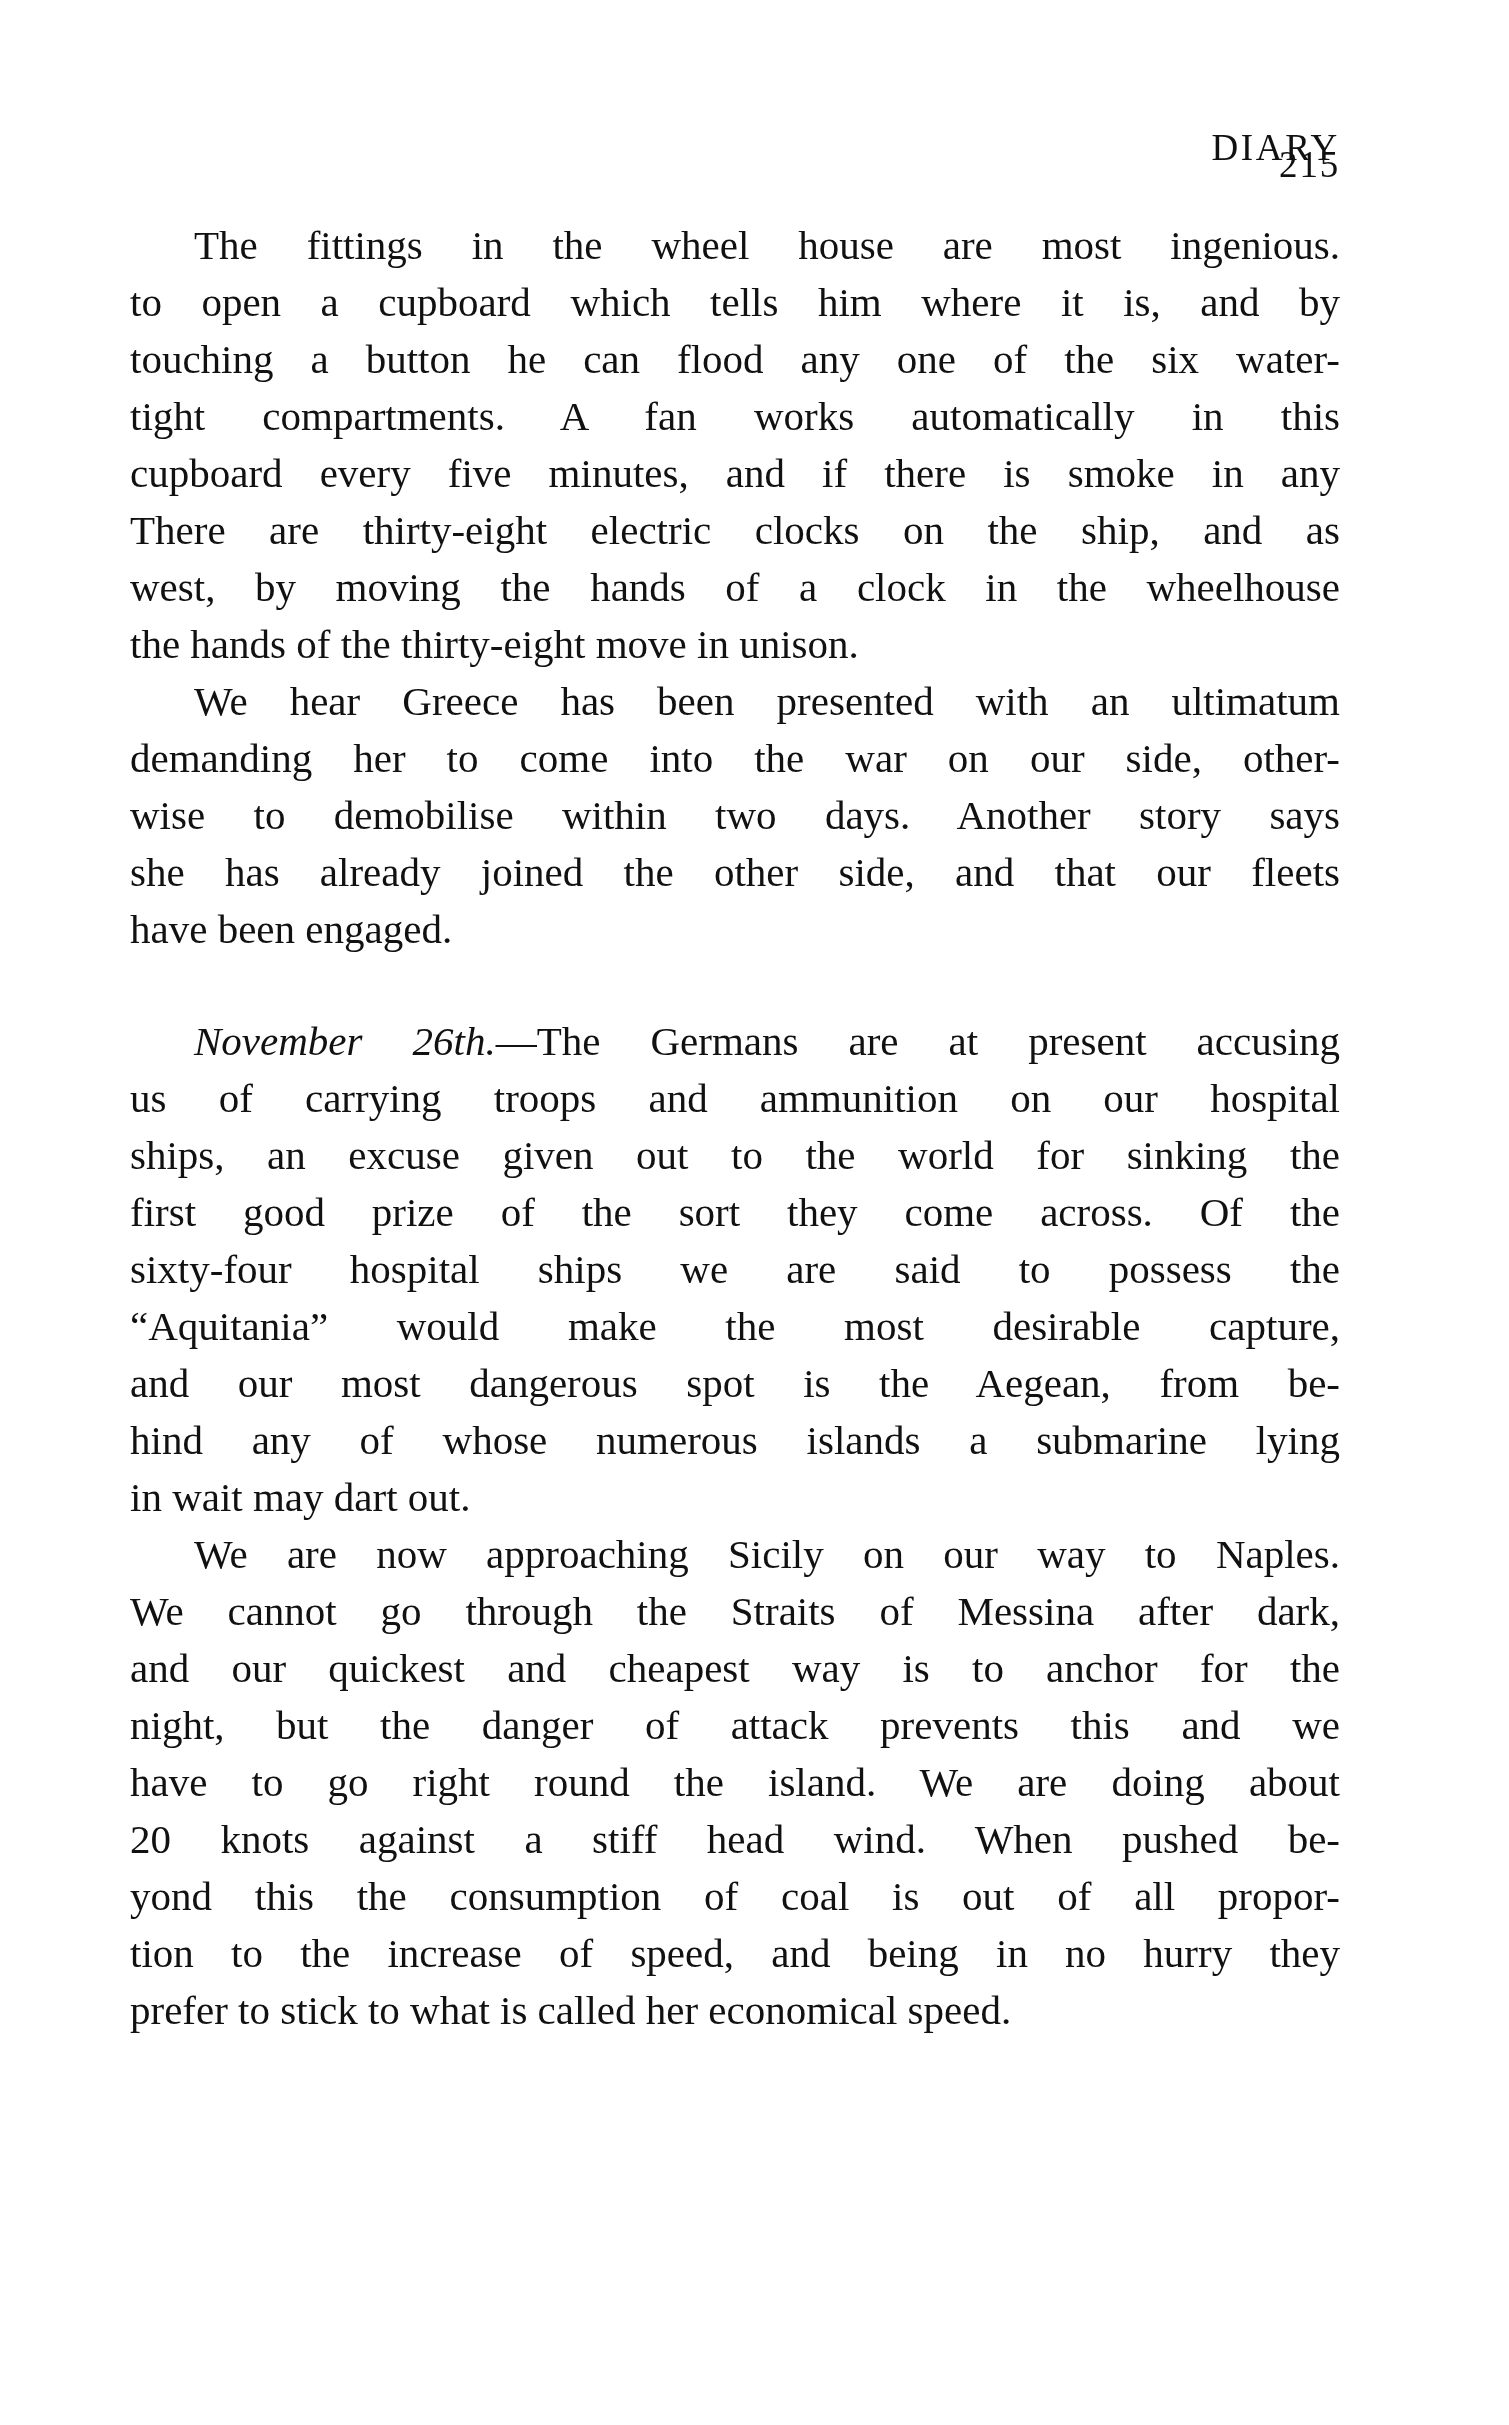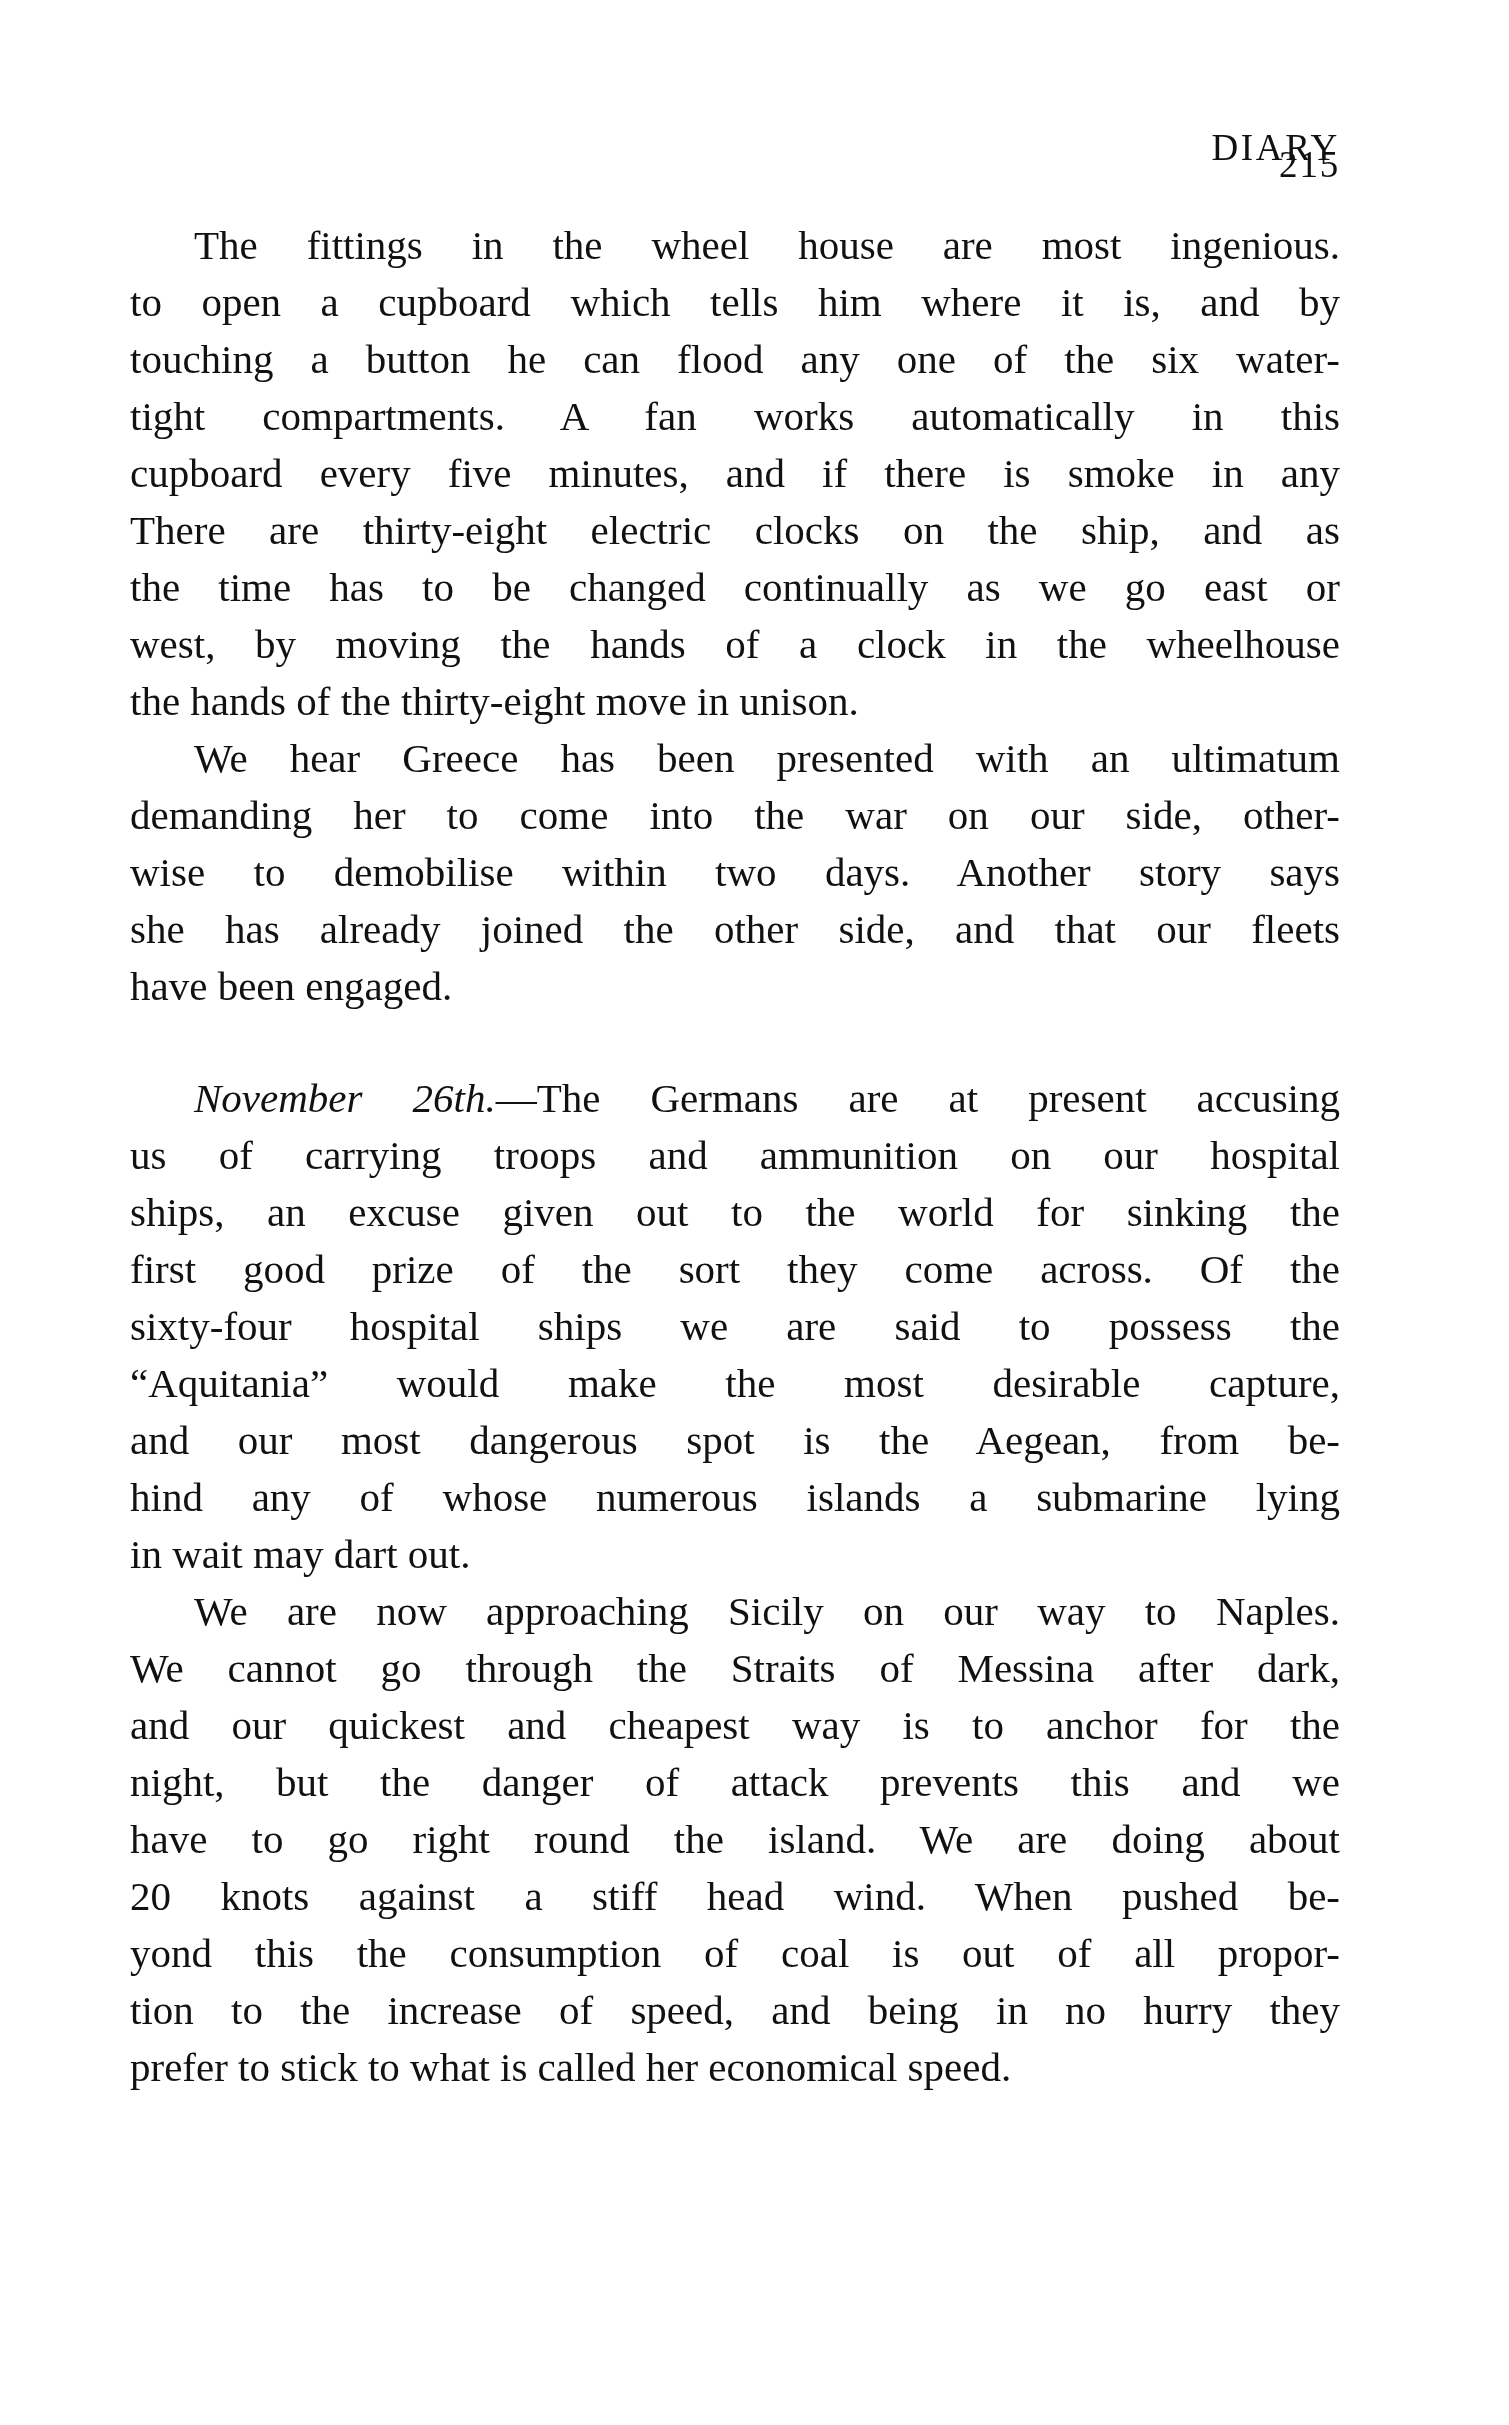--- a/index.html
+++ b/index.html
@@ -26,21 +26,20 @@
 </div>
 
 <div class="body" id="body">
     <div>
       <div class="line indent">The fittings in the wheel house are most ingenious.</div>
       <div class="line">to open a cupboard which tells him where it is, and by</div>
       <div class="line">touching a button he can flood any one of the six water-</div>
       <div class="line">tight compartments. A fan works automatically in this</div>
       <div class="line">cupboard every five minutes, and if there is smoke in any</div>
       <div class="line">There are thirty-eight electric clocks on the ship, and as</div>
-      <div class="line">the time has to be changed continually as we go east or</div>
       <div class="line">west, by moving the hands of a clock in the wheelhouse</div>
       <div class="line last">the hands of the thirty-eight move in unison.</div>
     </div>
     <div>
       <div class="line indent">We hear Greece has been presented with an ultimatum</div>
       <div class="line">demanding her to come into the war on our side, other-</div>
       <div class="line">wise to demobilise within two days. Another story says</div>
       <div class="line">she has already joined the other side, and that our fleets</div>
       <div class="line last">have been engaged.</div>
     </div>

